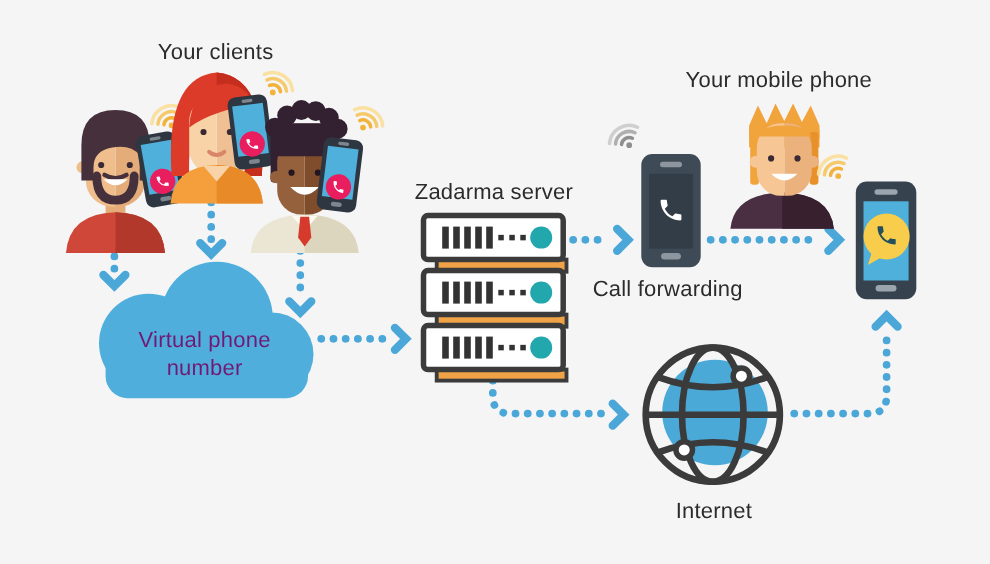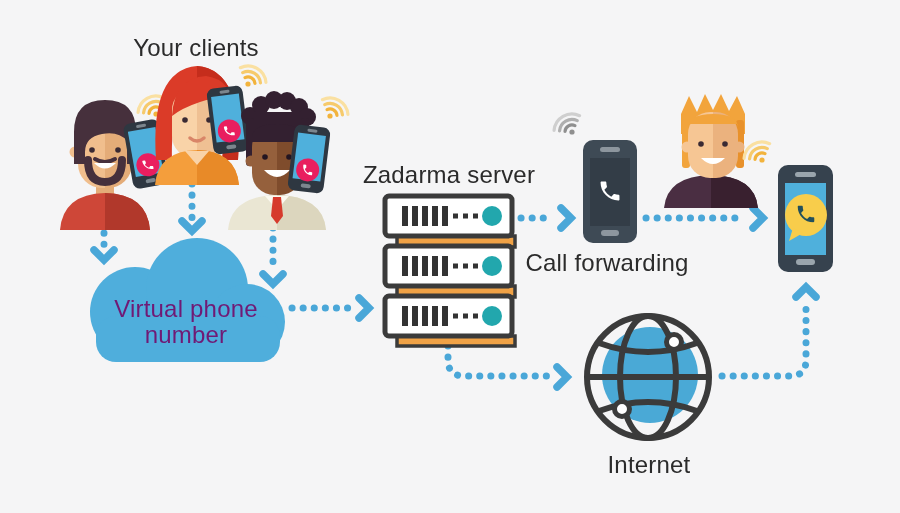--- a/index.html
+++ b/index.html
@@ -2,21 +2,21 @@
 <html><head>
 <meta charset="utf-8">
 <style>
   html,body{margin:0;padding:0;}
   .stage{
     position:relative;width:900px;height:513px;background:#F5F5F6;
     overflow:hidden;font-family:"Liberation Sans",sans-serif;
   }
   .scene{position:absolute;left:0;top:0;}
   .lbl{
-    position:absolute;text-align:center;font-size:24px;font-weight:500;
+    position:absolute;text-align:center;font-size:20px;font-weight:500;
     color:#2B2B2B;letter-spacing:.2px;line-height:26px;
   }
   .lbl.on-cloud{color:#701a75;}
 </style>
 </head>
 <body>
 
 <div class="stage">
 
 <svg class="scene" width="900" height="513" viewBox="0 0 900 513">
@@ -261,16 +261,17 @@
 </svg>
 
 <div class="lbl" style="left:76px;top:35px;width:240px;">Your clients</div>
 
 <div class="lbl on-cloud" style="left:96px;top:296px;width:180px;">Virtual phone number</div>
 
 <div class="lbl" style="left:329px;top:162px;width:240px;">Zadarma server</div>
 
 <div class="lbl" style="left:487px;top:250px;width:240px;">Call forwarding</div>
 
+<div class="lbl" style="left:588px;top:60px;width:240px;">Your mobile phone</div>
 
 <div class="lbl" style="left:529px;top:452px;width:240px;">Internet</div>
 
 </div>
 
 </body></html>

